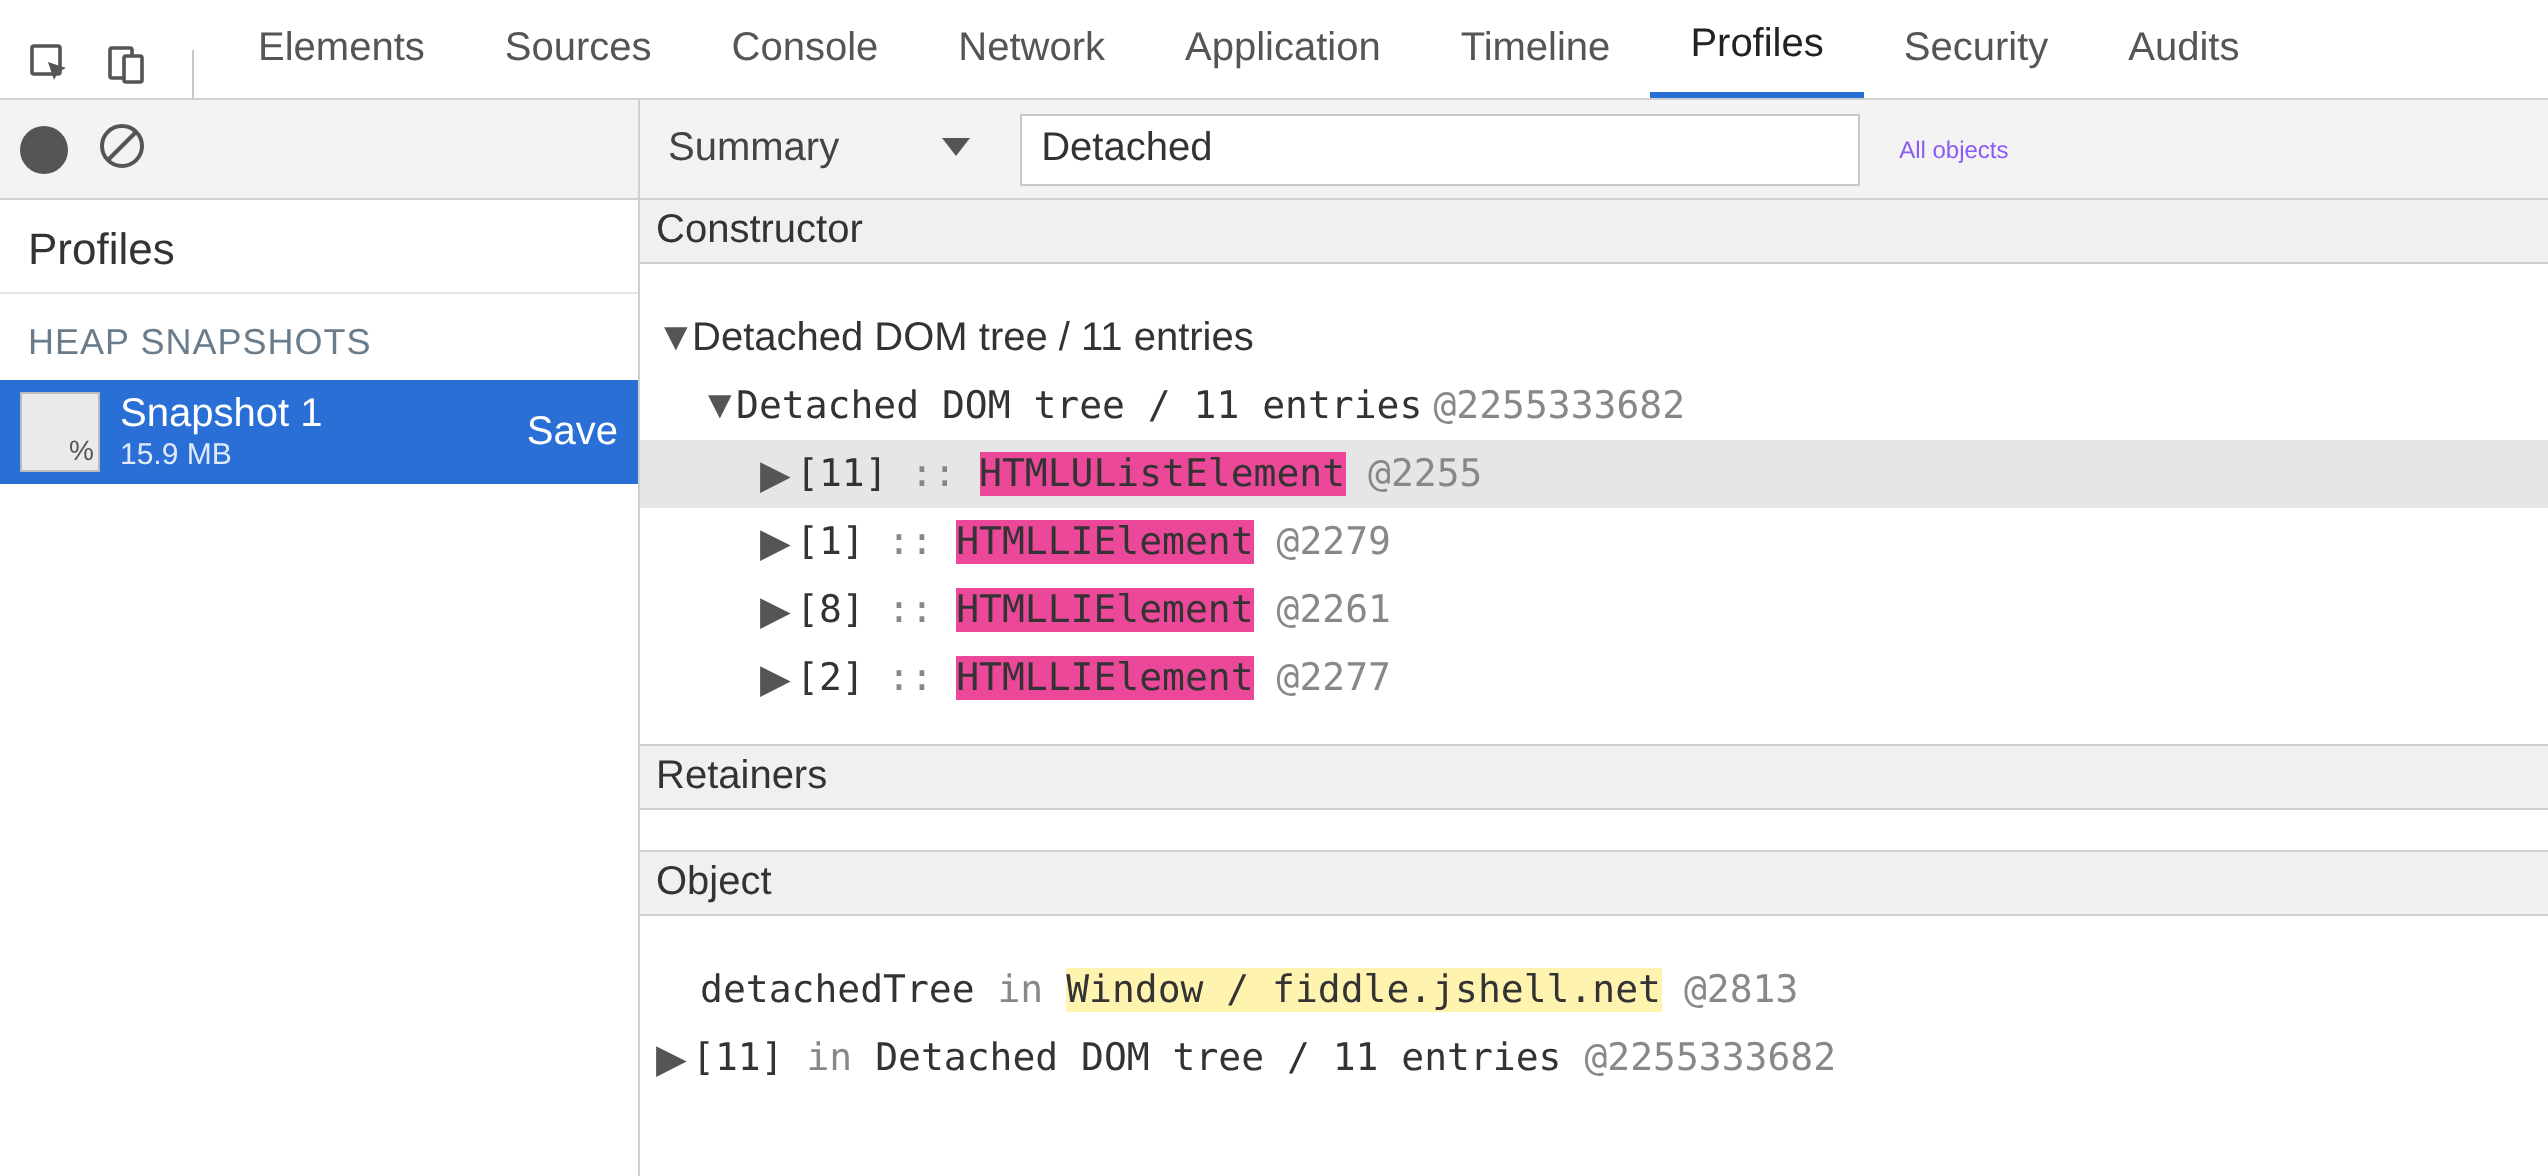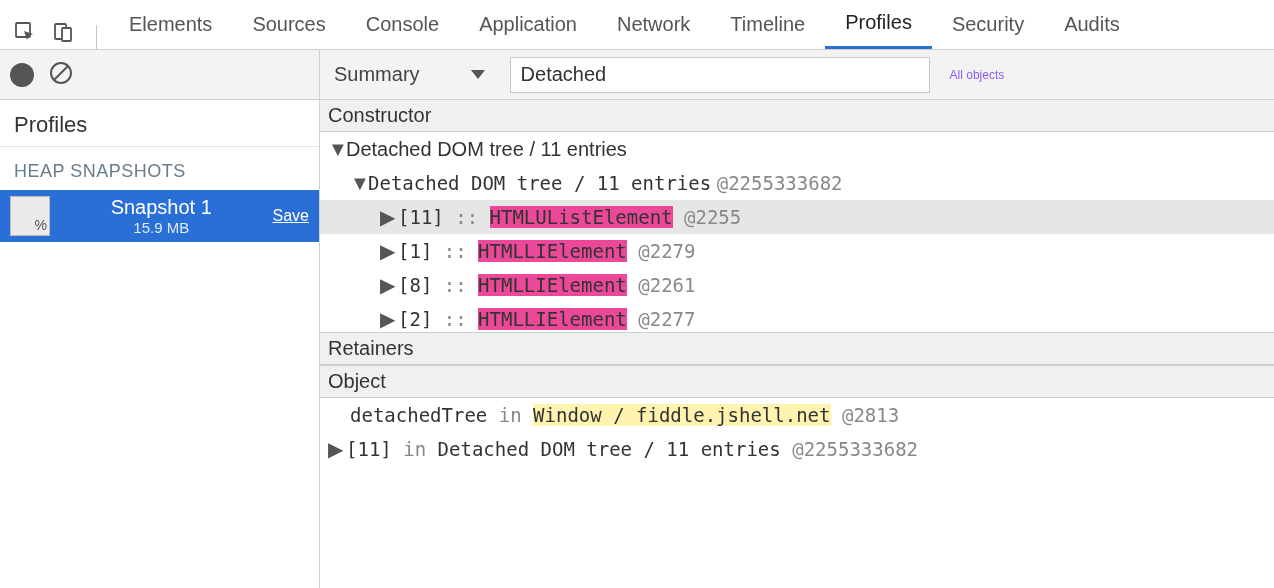--- a/index.html
+++ b/index.html
@@ -125,26 +125,26 @@
     background: #eaeaea;
     border: 1px solid #bcbcbc;
     display:flex; align-items:flex-end; justify-content:flex-end;
     padding: 2px;
   }
   .snapshot-icon::before {
     content:"%";
     font-size: 14px;
     color:#555;
   }
-  .snapshot-texts { flex:1;text-align:center; }
+  .snapshot-texts { flex:1; }
   .snapshot-name { font-size: 20px; }
   .snapshot-size { font-size: 15px; opacity: .85; }
-  .snapshot-save { color:#fff; text-decoration: underline; font-size:16px; cursor:pointer; }
-
-  .content { flex: 1; display:flex; flex-direction:column; }
+  .snapshot-save { color:#fff; font-size:20px; cursor:pointer; }
+
+  .content { flex: 1; display:flex; flex-direction:column;gap:20px; }
 
   .colhdr {
     background: #f0f0f0;
     border-bottom: 1px solid #d0d0d0;
     padding: 4px 8px;
     font-size: 20px;
     color: #333;
   }
   .tree {
     background: #fff;
@@ -182,22 +182,22 @@
     <svg width="22" height="22" viewBox="0 0 22 22" fill="none" stroke="#555" stroke-width="1.8">
       <rect x="3" y="3" width="11" height="15" rx="1"></rect>
       <rect x="10" y="7" width="9" height="13" rx="1" fill="#fff"></rect>
     </svg>
   </div>
   <div class="sep"></div>
   <div id="tabs-host" style="display: flex;">
       <div class="tab">Elements</div>
       <div class="tab">Sources</div>
       <div class="tab">Console</div>
+      <div class="tab">Network</div>
       <div class="tab">Application</div>
-      <div class="tab">Network</div>
       <div class="tab">Timeline</div>
       <div class="tab active">Profiles</div>
       <div class="tab">Security</div>
       <div class="tab">Audits</div>
     </div>
 </div>
 
 <div class="secondbar">
   <div class="left">
     <div class="circle-filled"></div>

